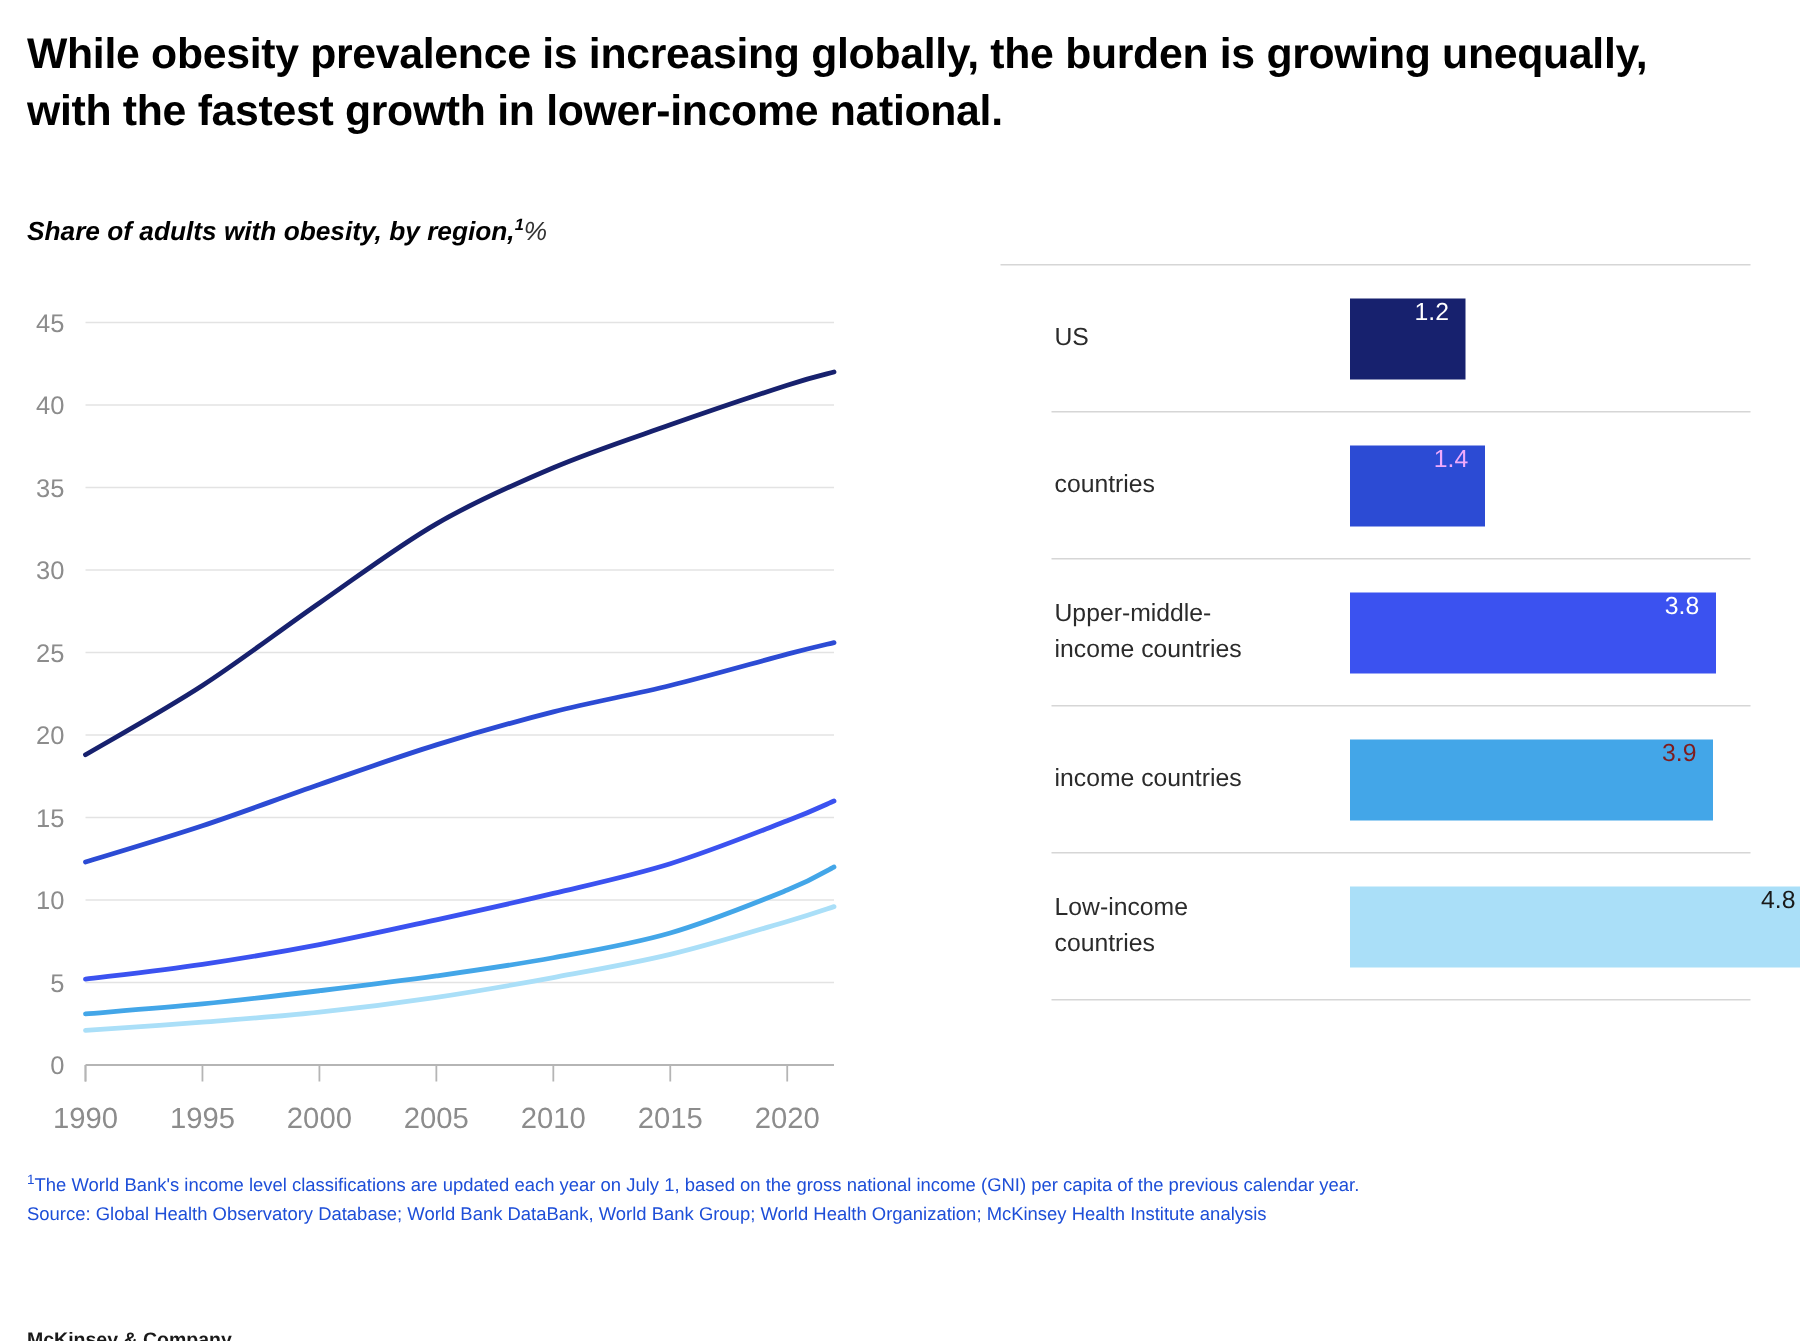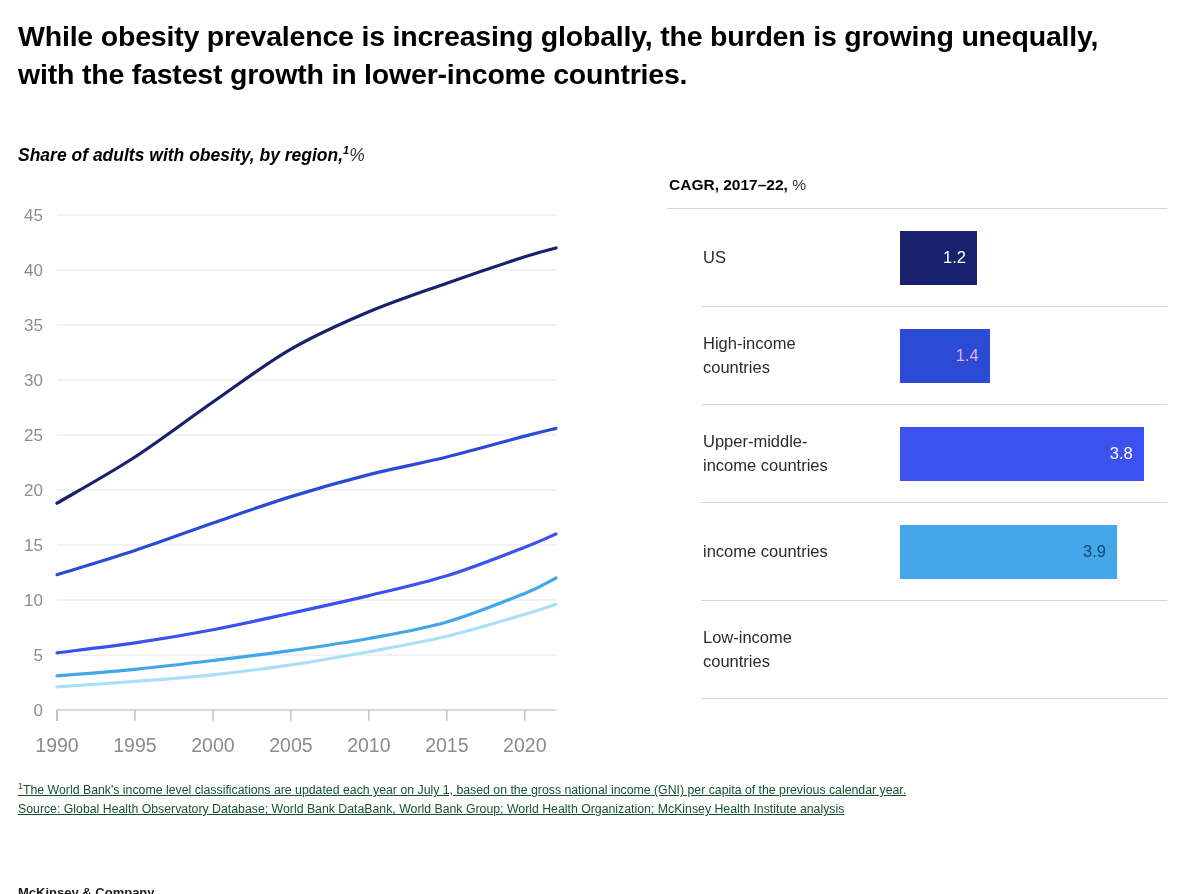--- a/index.html
+++ b/index.html
@@ -108,57 +108,56 @@
     flex: 1 1 auto;
     height: 100%;
   }
   .bar {
     position: absolute;
     top: 50%;
     transform: translateY(-50%);
     left: 0;
     height: 54px;
     display: flex;
-    align-items: center;
+    align-items: flex-start;
     justify-content: flex-end;
     box-sizing: border-box;
     padding-right: 11px;
     font-size: 16.5px;
   }
 
   
   .footnotes {
     position: absolute;
     left: 18px;
     top: 780px;
     width: 1170px;
     font-size: 12.3px;
     line-height: 1.55;
-    color: #14532d;
-    text-decoration: underline;
+    color: #1d4ed8;
   }
   .footnotes .fn-sup {
     font-size: 9px;
     vertical-align: super;
   }
   .brand {
     position: absolute;
     left: 18px;
     top: 885px;
     font-size: 13px;
     font-weight: bold;
     color: #1a1a1a;
   }
 </style>
 </head>
 <body>
 
 <div class="page">
 
-  <div class="headline">While obesity prevalence is increasing globally, the burden is growing unequally, with the fastest growth in lower-income countries.</div>
+  <div class="headline">While obesity prevalence is increasing globally, the burden is growing unequally, with the fastest growth in lower-income national.</div>
 
   <div class="subtitle">
     <span>Share of adults with obesity, by region,</span><span class="sup">1</span><span class="pct">%</span>
   </div>
 
   <div class="linechart">
     <svg id="line-svg" width="620" height="580" viewBox="0 0 620 580">
         <text x="43" y="526" text-anchor="end" font-size="17" fill="#8c8c8c" font-family="&quot;Liberation Sans&quot;, sans-serif">0</text>
         <line x1="57" x2="556" y1="465" y2="465" stroke="#e3e3e3" stroke-width="1"></line>
         <text x="43" y="471" text-anchor="end" font-size="17" fill="#8c8c8c" font-family="&quot;Liberation Sans&quot;, sans-serif">5</text>
@@ -196,38 +195,33 @@
         <line x1="57" x2="57" y1="520" y2="531" stroke="#b5b5b5" stroke-width="1.2"></line>
         <path d="M 57.00 313.20 C 69.99 305.50, 108.98 283.87, 134.97 267.00 C 160.96 250.13, 186.95 229.97, 212.94 212.00 C 238.93 194.03, 264.92 174.23, 290.91 159.20 C 316.90 144.17, 342.89 132.80, 368.88 121.80 C 394.86 110.80, 420.85 102.37, 446.84 93.20 C 472.83 84.03, 506.62 72.67, 524.81 66.80 C 543.01 60.93, 550.80 59.47, 556.00 58.00" fill="none" stroke="#17216e" stroke-width="3.2" stroke-linecap="round" stroke-linejoin="round"></path>
         <path d="M 57.00 384.70 C 69.99 380.67, 108.98 369.12, 134.97 360.50 C 160.96 351.88, 186.95 341.98, 212.94 333.00 C 238.93 324.02, 264.92 314.67, 290.91 306.60 C 316.90 298.53, 342.89 291.20, 368.88 284.60 C 394.86 278.00, 420.85 273.42, 446.84 267.00 C 472.83 260.58, 506.62 250.87, 524.81 246.10 C 543.01 241.33, 550.80 239.68, 556.00 238.40" fill="none" stroke="#2c4bd4" stroke-width="3.2" stroke-linecap="round" stroke-linejoin="round"></path>
         <path d="M 57.00 462.80 C 69.99 461.15, 108.98 456.75, 134.97 452.90 C 160.96 449.05, 186.95 444.65, 212.94 439.70 C 238.93 434.75, 264.92 428.88, 290.91 423.20 C 316.90 417.52, 342.89 411.83, 368.88 405.60 C 394.86 399.37, 420.85 393.87, 446.84 385.80 C 472.83 377.73, 506.62 364.17, 524.81 357.20 C 543.01 350.23, 550.80 346.20, 556.00 344.00" fill="none" stroke="#3b52f0" stroke-width="3.2" stroke-linecap="round" stroke-linejoin="round"></path>
         <path d="M 57.00 485.90 C 69.99 484.80, 108.98 481.87, 134.97 479.30 C 160.96 476.73, 186.95 473.62, 212.94 470.50 C 238.93 467.38, 264.92 464.27, 290.91 460.60 C 316.90 456.93, 342.89 453.27, 368.88 448.50 C 394.86 443.73, 420.85 439.52, 446.84 432.00 C 472.83 424.48, 506.62 410.73, 524.81 403.40 C 543.01 396.07, 550.80 390.57, 556.00 388.00" fill="none" stroke="#43a6e8" stroke-width="3.2" stroke-linecap="round" stroke-linejoin="round"></path>
         <path d="M 57.00 496.90 C 69.99 495.98, 108.98 493.42, 134.97 491.40 C 160.96 489.38, 186.95 487.55, 212.94 484.80 C 238.93 482.05, 264.92 478.75, 290.91 474.90 C 316.90 471.05, 342.89 466.47, 368.88 461.70 C 394.86 456.93, 420.85 452.53, 446.84 446.30 C 472.83 440.07, 506.62 429.62, 524.81 424.30 C 543.01 418.98, 550.80 416.05, 556.00 414.40" fill="none" stroke="#aadff8" stroke-width="3.2" stroke-linecap="round" stroke-linejoin="round"></path>
       </svg>
   </div>
 
   <div class="barpanel">
-    <div class="cagr-title">
-      <span>CAGR, 2017–22,</span>
-      <span class="pct">%</span>
-    </div>
     <div class="bar-rows" id="bar-rows">
         <div class="bar-row">
           <div class="rowlabel">
             <div>US</div>
           </div>
           <div class="bar-wrap">
             <div class="bar" style="width: 77px; background: rgb(23, 33, 110); color: rgb(255, 255, 255);">
               <span>1.2</span>
             </div>
           </div>
         </div>
         <div class="bar-row">
           <div class="rowlabel">
-            <div>High-income</div>
             <div>countries</div>
           </div>
           <div class="bar-wrap">
             <div class="bar" style="width: 89.8px; background: rgb(44, 75, 212); color: #f0abfc;">
               <span>1.4</span>
             </div>
           </div>
         </div>
         <div class="bar-row">
           <div class="rowlabel">
@@ -238,29 +232,34 @@
             <div class="bar" style="width: 243.8px; background: rgb(59, 82, 240); color: rgb(255, 255, 255); padding-left: 46px;">
               <span>3.8</span>
             </div>
           </div>
         </div>
         <div class="bar-row">
           <div class="rowlabel">
             <div>income countries</div>
           </div>
           <div class="bar-wrap">
-            <div class="bar" style="width: 217px; background: rgb(67, 166, 232); color: #0c4a6e;">
+            <div class="bar" style="width: 242px; background: rgb(67, 166, 232); color: #7f1d1d;">
               <span>3.9</span>
             </div>
           </div>
         </div>
         <div class="bar-row">
           <div class="rowlabel">
             <div>Low-income</div>
             <div>countries</div>
+          </div>
+          <div class="bar-wrap">
+            <div class="bar" style="width: 308px; background: rgb(170, 223, 248); color: rgb(26, 26, 26);">
+              <span>4.8</span>
+            </div>
           </div>
         </div>
       </div>
   </div>
 
   <div class="footnotes">
     <div><span class="fn-sup">1</span><span>The World Bank's income level classifications are updated each year on July 1, based on the gross national income (GNI) per capita of the previous calendar year.</span></div>
     <div>Source: Global Health Observatory Database; World Bank DataBank, World Bank Group; World Health Organization; McKinsey Health Institute analysis</div>
   </div>
 

